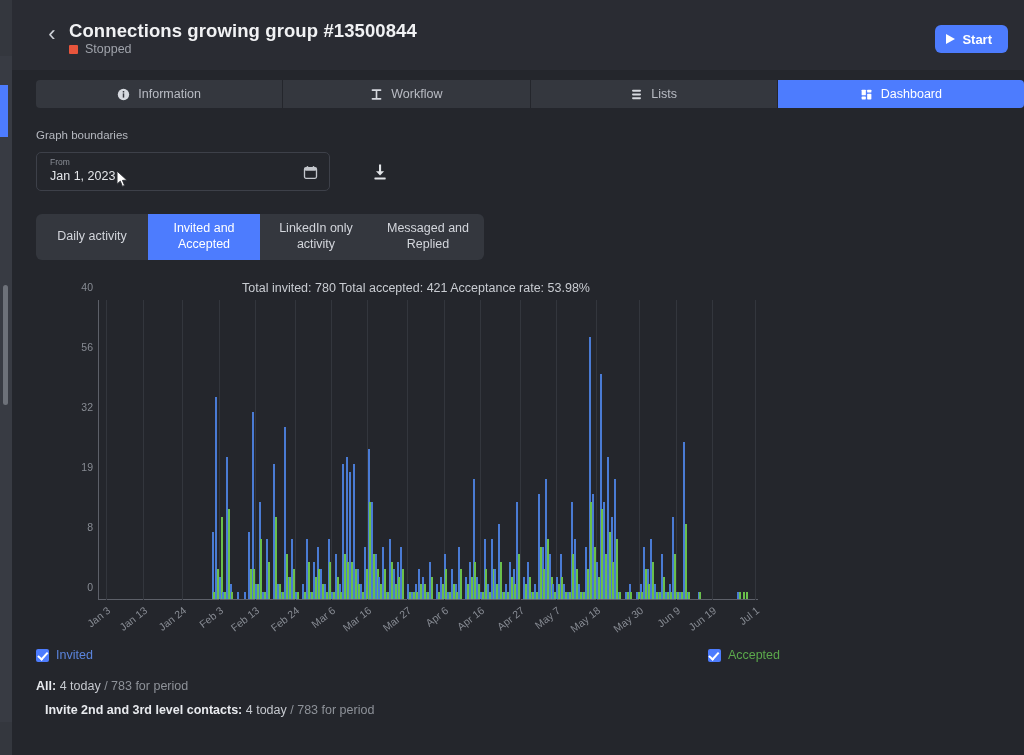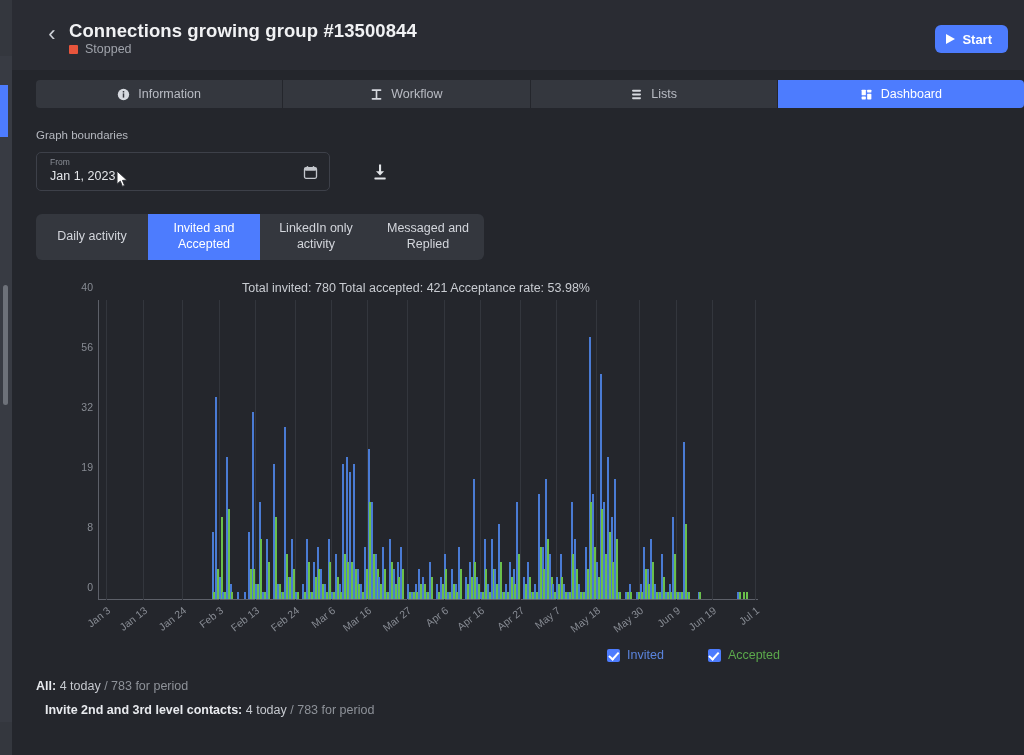--- a/index.html
+++ b/index.html
@@ -173,21 +173,21 @@
   .xtick {
     position: absolute; top: 306px;
     font-size: 10.5px; color: #878b93; white-space: nowrap;
     transform-origin: right top; transform: rotate(-38deg);
     text-align: right;
   }
 
   
   #legend {
     position: absolute; left: 24px; top: 648px; width: 744px;
-    display: flex; justify-content: flex-end; gap: 44px;
+    display: flex; justify-content: space-between; gap: 44px;
   }
   .legend-item { display: flex; align-items: center; gap: 7px; cursor: pointer; }
   .legend-box {
     width: 13px; height: 13px; border-radius: 2px;
     background: #4d7cfe; position: relative;
   }
   .legend-box::after {
     content: ""; position: absolute;
     left: 3.5px; top: 1px; width: 4px; height: 7.5px;
     border: solid #ffffff; border-width: 0 2px 2px 0;

